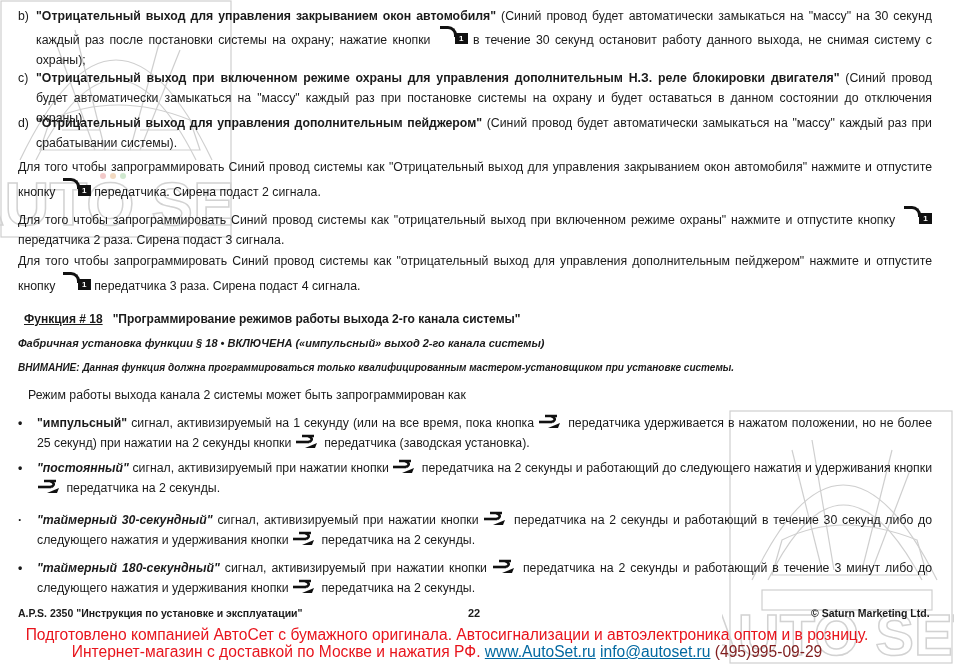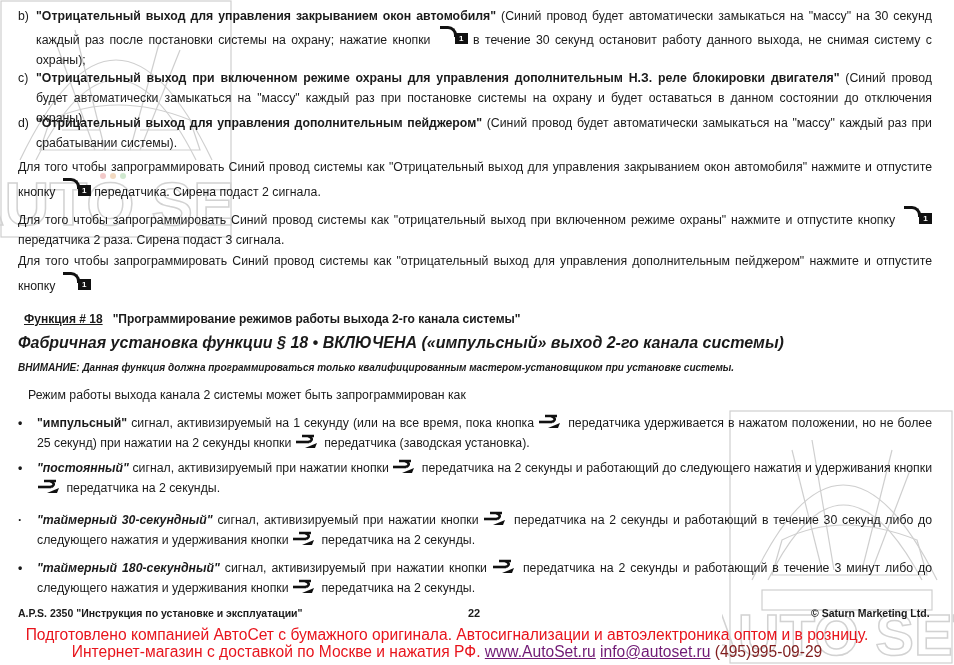--- a/index.html
+++ b/index.html
@@ -40,21 +40,21 @@
     color: #fff; font-size: 8px; font-weight: bold; text-align: center; line-height: 11px;
   }
   .ch2-icon { display: inline-block; width: 26px; height: 16px; vertical-align: -3px; }
 
   .footer-left { position: absolute; left: 18px; top: 607px; font-size: 10.5px; font-weight: bold; }
   .footer-page { position: absolute; left: 468px; top: 607px; font-size: 11px; font-weight: bold; }
   .footer-right { position: absolute; left: 775px; top: 607px; font-size: 10.5px; font-weight: bold; margin-left: 36px; }
   .promo { position: absolute; left: 0; width: 894px; text-align: center; color: #e8141c; font-size: 15.6px; line-height: 18px; }
   .promo1 { top: 626px; }
   .promo2 { top: 643px; }
-  .promo a { color: #701a75; text-decoration: underline; }
+  .promo a { color: #0369a1; text-decoration: underline; }
   .promo .phone { color: #7f1d1d; }
   .sp { display: inline-block; width: 10px; }
 </style>
 </head>
 <body>
 
 <svg class="wm wm-left" viewBox="0 0 232 238">
   <g fill="none" stroke="#cfcfcf" stroke-width="1.2">
     <rect x="1" y="1" width="230" height="236"></rect>
     <path d="M20 160 Q116 -40 212 160"></path>
@@ -105,27 +105,27 @@
 
   <div class="blk para" style="top:157px; line-height:21px;">
     <span>Для того чтобы запрограммировать Синий провод системы как "Отрицательный выход для управления закрыванием окон автомобиля" нажмите и отпустите кнопку </span><span class="lock-icon"><span class="shackle2"></span><span class="body-box">1</span></span><span> передатчика. Сирена подаст 2 сигнала.</span>
   </div>
 
   <div class="blk para" style="top:206px; line-height:20px;">
     <span>Для того чтобы запрограммировать Синий провод системы как "отрицательный выход при включенном режиме охраны" нажмите и отпустите кнопку </span><span class="lock-icon"><span class="shackle2"></span><span class="body-box">1</span></span><span> передатчика 2 раза. Сирена подаст 3 сигнала.</span>
   </div>
 
   <div class="blk para" style="top:251px; line-height:21px;">
-    <span>Для того чтобы запрограммировать Синий провод системы как "отрицательный выход для управления дополнительным пейджером" нажмите и отпустите кнопку </span><span class="lock-icon"><span class="shackle2"></span><span class="body-box">1</span></span>
+    <span>Для того чтобы запрограммировать Синий провод системы как "отрицательный выход для управления дополнительным пейджером" нажмите и отпустите кнопку </span><span class="lock-icon"><span class="shackle2"></span><span class="body-box">1</span></span><span> передатчика 3 раза. Сирена подаст 4 сигнала.</span>
   </div>
 
   <div class="blk para b" style="top:309px; font-size:12px;">
     <span class="u">Функция # 18</span><span class="sp"></span><span>"Программирование режимов работы выхода 2-го канала системы"</span>
   </div>
-  <div class="blk para bi" style="top:333px; font-size:16px;">Фабричная установка функции § 18 • ВКЛЮЧЕНА («импульсный» выход 2-го канала системы)</div>
+  <div class="blk para bi" style="top:333px; font-size:11px;">Фабричная установка функции § 18 • ВКЛЮЧЕНА («импульсный» выход 2-го канала системы)</div>
   <div class="blk para bi" style="top:358px; font-size:10px;">ВНИМАНИЕ: Данная функция должна программироваться только квалифицированным мастером-установщиком при установке системы.</div>
   <div class="blk para" style="top:385px; left:28px;">Режим работы выхода канала 2 системы может быть запрограммирован как</div>
 
   <div class="blk bullet-item" style="top:413px;">
     <span class="dot">•</span>
     <div class="body">
       <span class="b">"импульсный"</span><span> сигнал, активизируемый на 1 секунду (или на все время, пока кнопка </span><svg class="ch2-icon" viewBox="0 0 26 16">
           <path d="M1 8 H14" stroke="#111" stroke-width="2.6" fill="none"></path>
           <path d="M7 2 L19 2 M13 2 Q20 5 14 8" stroke="#111" stroke-width="2.6" fill="none"></path>
           <path d="M10 14 L20 14 L22 9 Z" fill="#111"></path>

